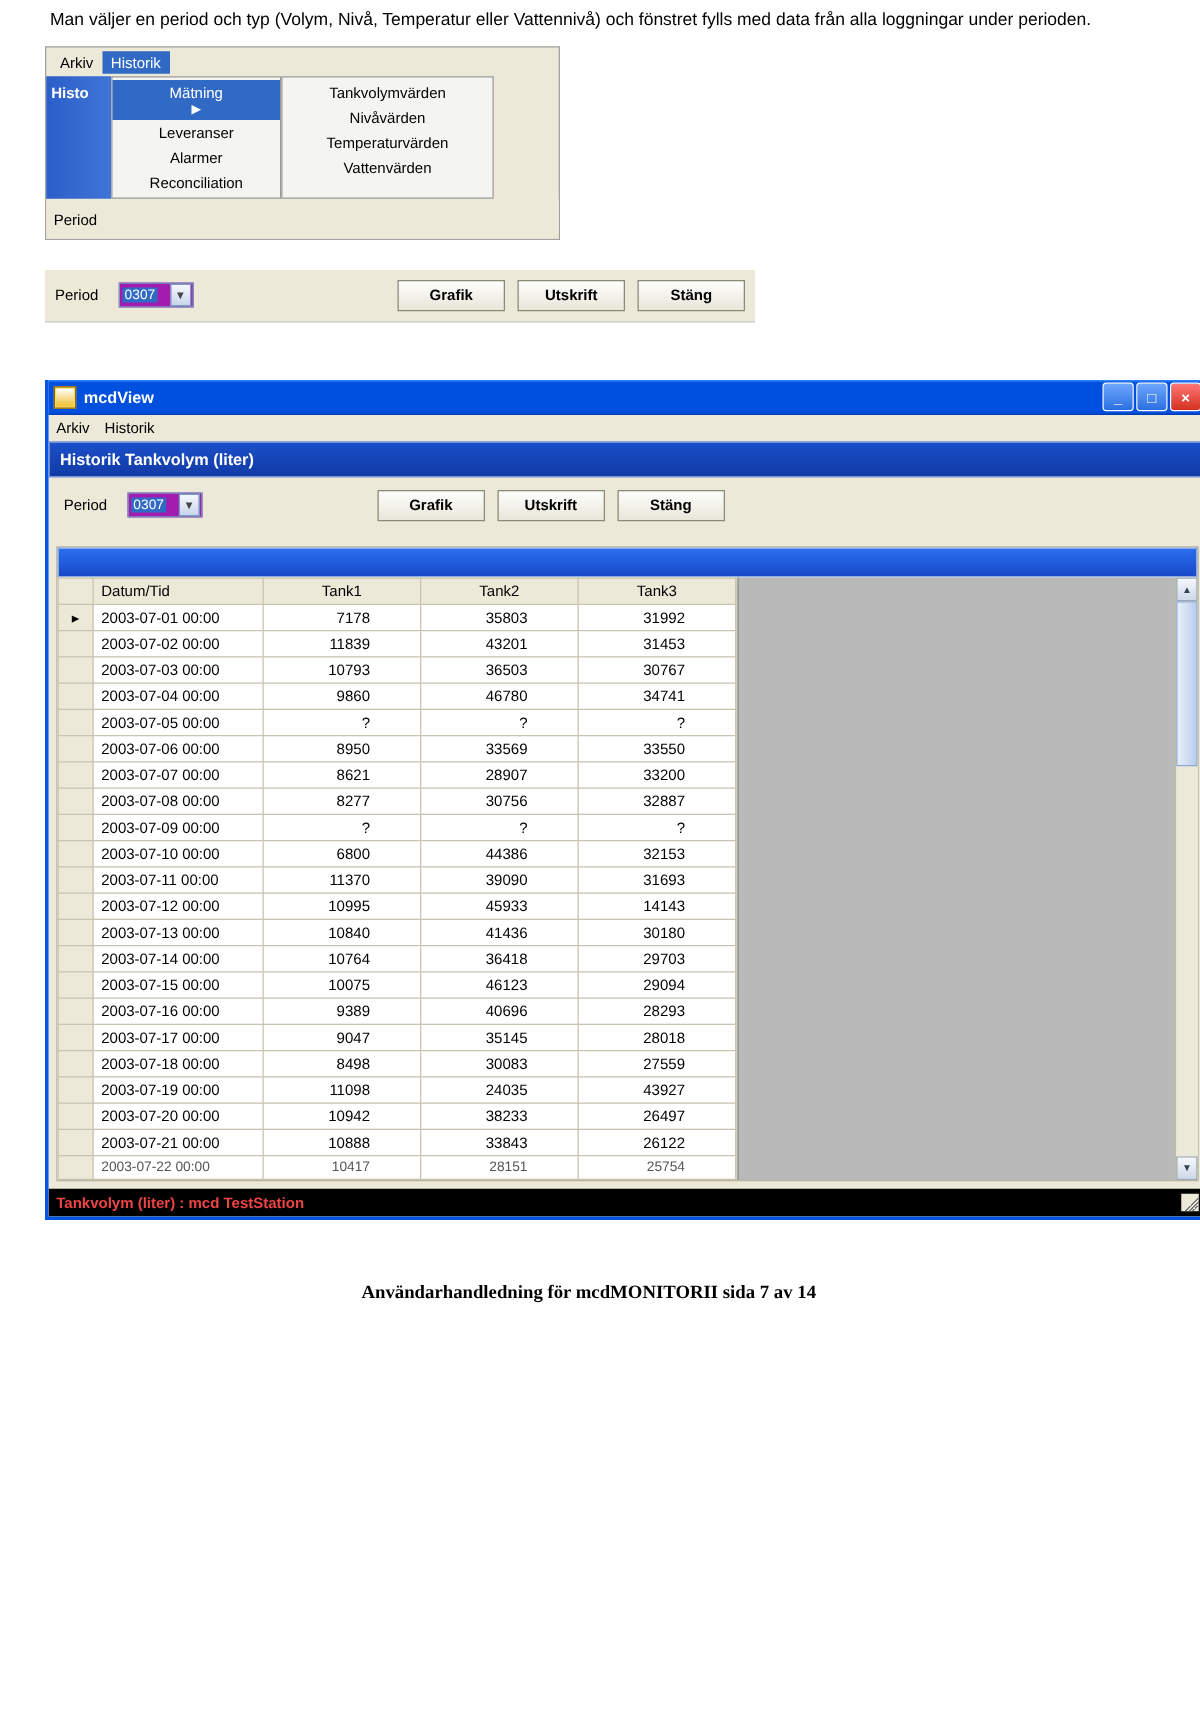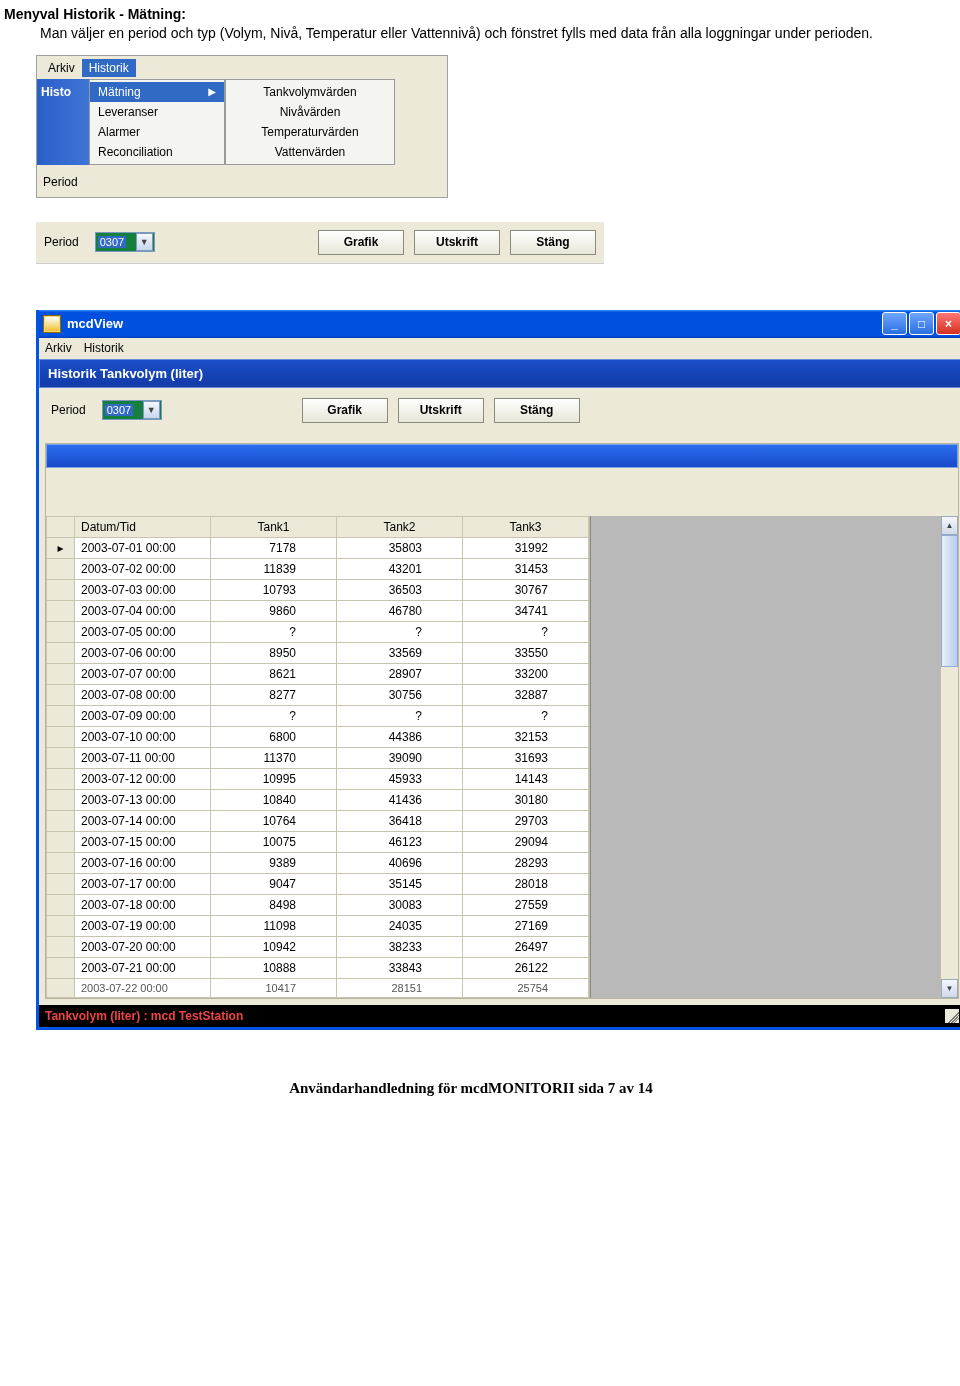--- a/index.html
+++ b/index.html
@@ -61,20 +61,21 @@
     border: 1px solid #999;
     font-size: 12px;
     padding: 2px 0;
     box-sizing: border-box;
   }
   .drop1 .ditem {
     padding: 3px 8px;
     display: flex;
     justify-content: space-between;
     align-items: center;
+    flex-direction: column;
   }
   .drop1 .ditem.hl {
     background: #316ac5;
     color: #fff;
   }
   .drop2 {
     width: 170px;
     background: #f4f4f0;
     border: 1px solid #999;
     font-size: 12px;
@@ -107,21 +108,21 @@
     font-size: 12px;
     box-sizing: border-box;
   }
   .period-lbl {
     margin-right: 16px;
   }
   .period-select {
     width: 60px;
     height: 20px;
     border: 1px solid #7b98bf;
-    background: #15803d;
+    background: #a21caf;
     display: flex;
     align-items: center;
     justify-content: space-between;
     padding: 0 1px 0 2px;
     box-sizing: border-box;
   }
   .period-value {
     background: #316ac5;
     color: #fff;
     padding: 0 2px;
@@ -229,21 +230,20 @@
     align-items: center;
     padding: 10px 8px 16px 12px;
     font-size: 12px;
   }
   .tablewrap {
     margin: 4px 6px 6px 6px;
     border: 1px solid #b9b49e;
     background: #ece9d8;
     display: flex;
     flex-direction: column;
-    gap: 48px;
   }
   .bluebar {
     height: 22px;
     background: linear-gradient(to bottom,#2a6fef,#1848c8);
     border: 1px solid #7ea3ea;
   }
   .tablearea {
     display: flex;
     background: #ece9d8;
   }
@@ -337,21 +337,20 @@
     font-size: 15px;
     margin-top: 50px;
     font-family: Liberation Serif, serif;
   }
   .spacer { flex: 1; }
 </style>
 </head>
 <body>
 
 <div class="page">
-  <div class="doc-heading">Menyval Historik - Mätning:</div>
   <div class="doc-body">Man väljer en period och typ (Volym, Nivå, Temperatur eller Vattennivå) och fönstret fylls med data från alla loggningar under perioden.</div>
 
   <div class="menu-shot">
     <div class="menu-bar">
       <div class="menu-item">Arkiv</div>
       <div class="menu-item menu-open">Historik</div>
     </div>
     <div class="menu-row">
       <div class="menu-blue-left">
         <div>Histo</div>
@@ -561,21 +560,21 @@
                     <td class="col-dt">2003-07-18 00:00</td>
                     <td class="col-t num">8498</td>
                     <td class="col-t num">30083</td>
                     <td class="col-t num">27559</td>
                   </tr>
                   <tr>
                     <td class="rowhdr"></td>
                     <td class="col-dt">2003-07-19 00:00</td>
                     <td class="col-t num">11098</td>
                     <td class="col-t num">24035</td>
-                    <td class="col-t num">27169</td>
+                    <td class="col-t num">43927</td>
                   </tr>
                   <tr>
                     <td class="rowhdr"></td>
                     <td class="col-dt">2003-07-20 00:00</td>
                     <td class="col-t num">10942</td>
                     <td class="col-t num">38233</td>
                     <td class="col-t num">26497</td>
                   </tr>
                   <tr>
                     <td class="rowhdr"></td>

